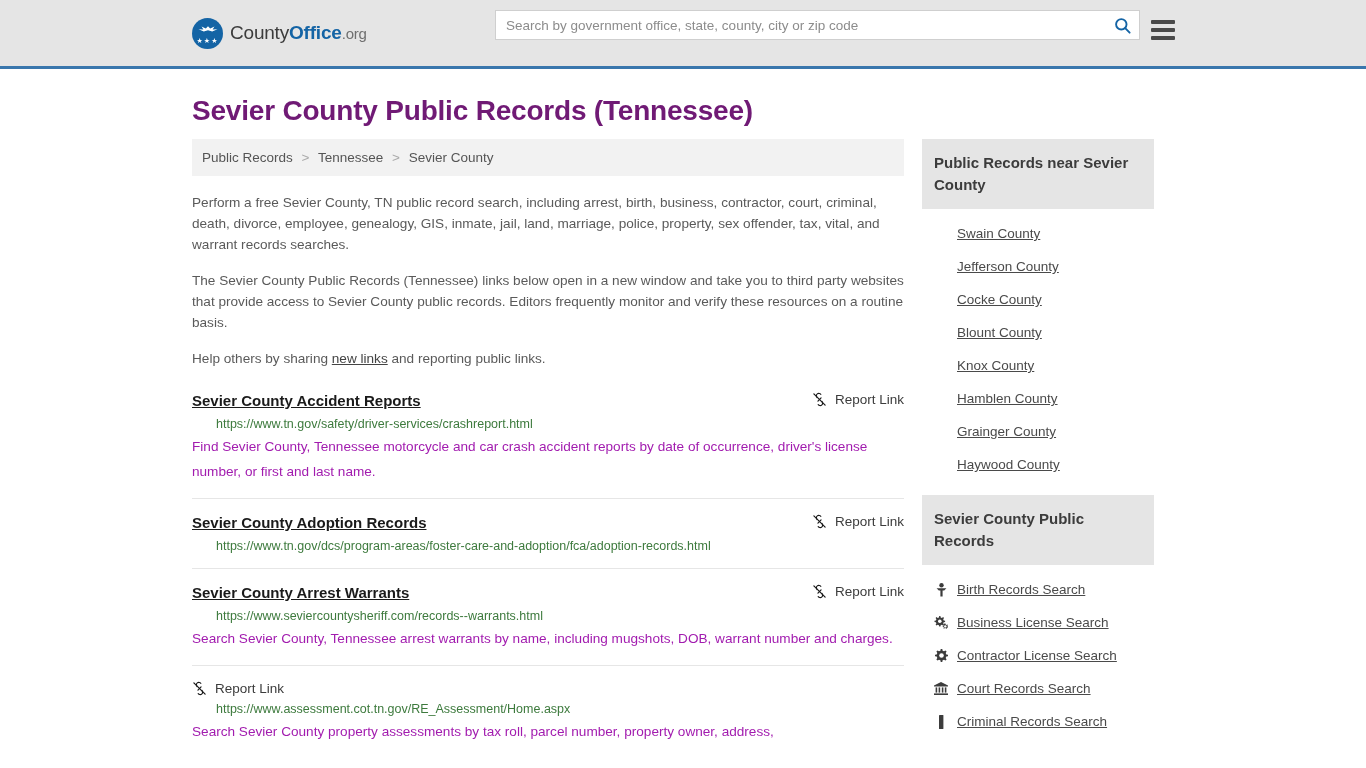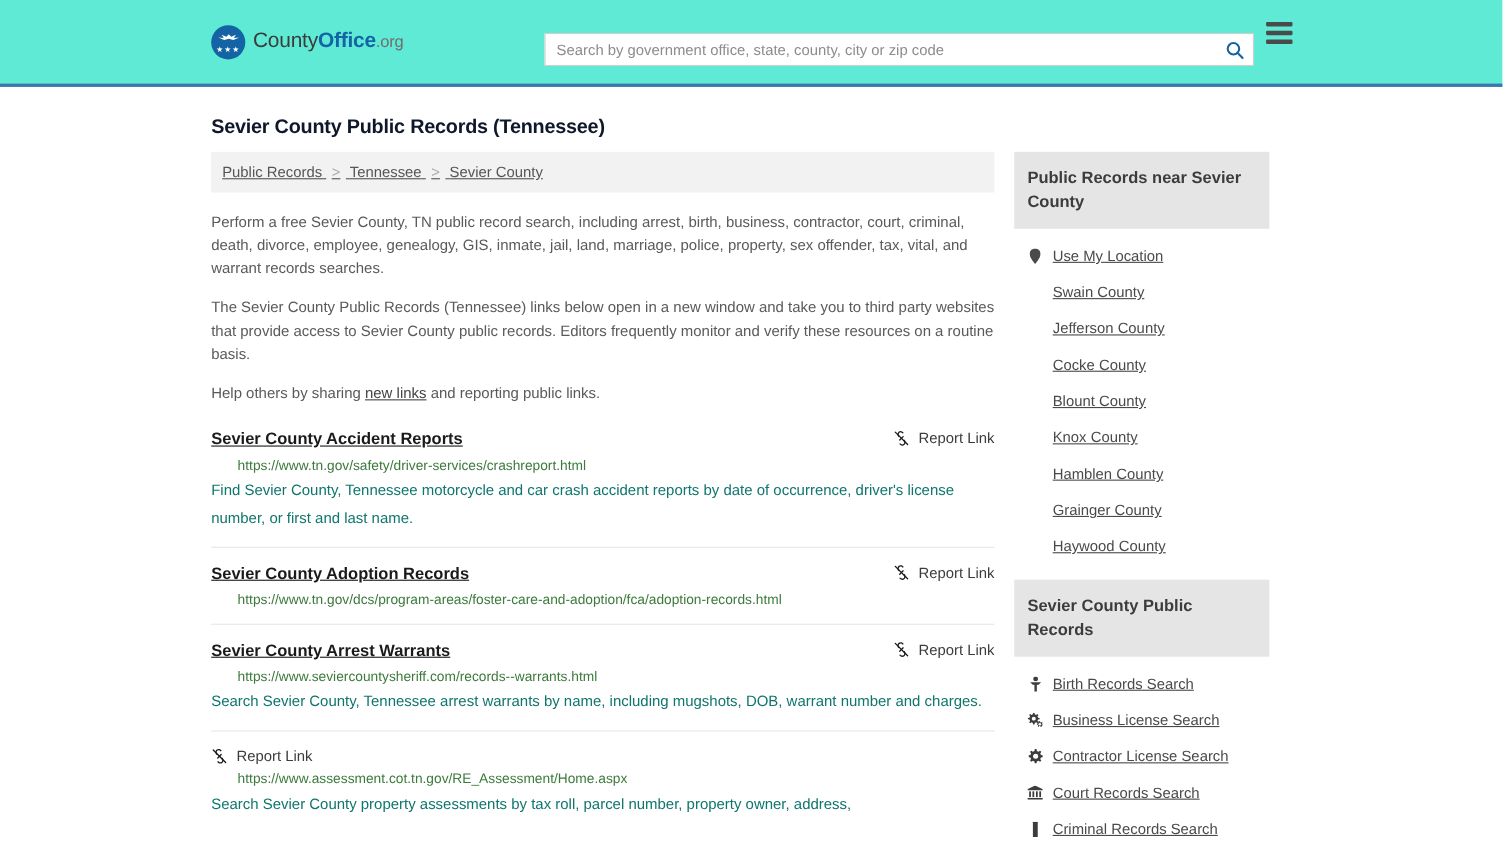--- a/index.html
+++ b/index.html
@@ -7,22 +7,22 @@
     margin: 0; padding: 0;
     width: 1366px; height: 768px;
     overflow: hidden;
     background: #ffffff;
     font-family: "Liberation Sans", sans-serif;
     color: #333333;
   }
 
   
   .site-header {
-    height: 79px;
-    background: #5eead4;
+    height: 69px;
+    background: #e5e5e5;
     border-bottom: 3px solid #3a77ad;
     display: flex;
     align-items: center;
     position: relative;
   }
   .logo-wrap {
     display: flex;
     align-items: center;
     margin-left: 192px;
     gap: 7px;
@@ -56,21 +56,21 @@
     letter-spacing: -0.2px;
     white-space: nowrap;
   }
   .logo-text .w1 { color: #3c3c3c; }
   .logo-text .w2 { color: #1464a5; font-weight: bold; }
   .logo-text .w3 { color: #6f6f6f; font-size: 15px; }
 
   .search-wrap {
     position: absolute;
     left: 495px;
-    top: 30px;
+    top: 10px;
     width: 645px;
     height: 30px;
     background: #ffffff;
     border: 1px solid #cfcfcf;
     display: flex;
     align-items: center;
   }
   .search-input {
     flex: 1;
     border: 0;
@@ -102,37 +102,36 @@
     display: block; height: 4px; width: 24px;
     background: #4a4a4a; border-radius: 1px;
   }
 
   
   .page {
     width: 1366px;
     padding: 0 192px 0 192px;
   }
   .page-title {
-    font-size: 18px;
+    font-size: 28px;
     font-weight: bold;
-    color: #0f172a;
+    color: #701a75;
     margin: 26px 0 12px 0;
     letter-spacing: -0.2px;
   }
   .columns { display: flex; align-items: flex-start; gap: 18px; }
   .main-col { width: 712px; flex: 0 0 712px; }
   .side-col { width: 232px; flex: 0 0 232px; }
 
   
   .breadcrumb {
     background: #f2f2f2;
     padding: 11px 10px;
     font-size: 13.5px;
     color: #555555;
-    text-decoration: underline;
   }
   .breadcrumb a { color: #555555; text-decoration: none; }
   .breadcrumb .sep { color: #aaaaaa; margin: 0 5px; }
   .breadcrumb .current { color: #555555; }
 
   
   .intro p {
     font-size: 13.6px;
     line-height: 21px;
     color: #5a5a5a;
@@ -188,21 +187,21 @@
     font-size: 12.5px;
     color: #3d7a3d;
     margin-top: 5px;
     line-height: 16px;
     word-break: break-all;
     margin-left: 24px;
   }
   .entry-desc {
     font-size: 13.6px;
     line-height: 25px;
-    color: #0f766e;
+    color: #a21caf;
     margin-top: 2px;
   }
 
   
   .panel { margin-bottom: 14px; }
   .panel-head {
     background: #e5e5e5;
     padding: 13px 12px;
     font-size: 15px;
     font-weight: bold;
@@ -356,28 +355,20 @@
 
       </div>
     </div>
 
     <div class="side-col">
 
       <div class="panel">
         <div class="panel-head">Public Records near Sevier County</div>
         <div class="panel-body">
 
-          <div class="panel-item">
-            <span class="ico">
-              <svg width="10" height="14" viewBox="0 0 10 14">
-                <path d="M5 0 C2.2 0 0 2.2 0 5 C0 8.6 5 14 5 14 C5 14 10 8.6 10 5 C10 2.2 7.8 0 5 0 Z" fill="#4a4a4a"></path>
-              </svg>
-            </span>
-            <a>Use My Location</a>
-          </div>
 
           <div class="panel-item">
             <span class="ico no-ico"></span>
             <a>Swain County</a>
           </div>
           <div class="panel-item">
             <span class="ico no-ico"></span>
             <a>Jefferson County</a>
           </div>
           <div class="panel-item">

